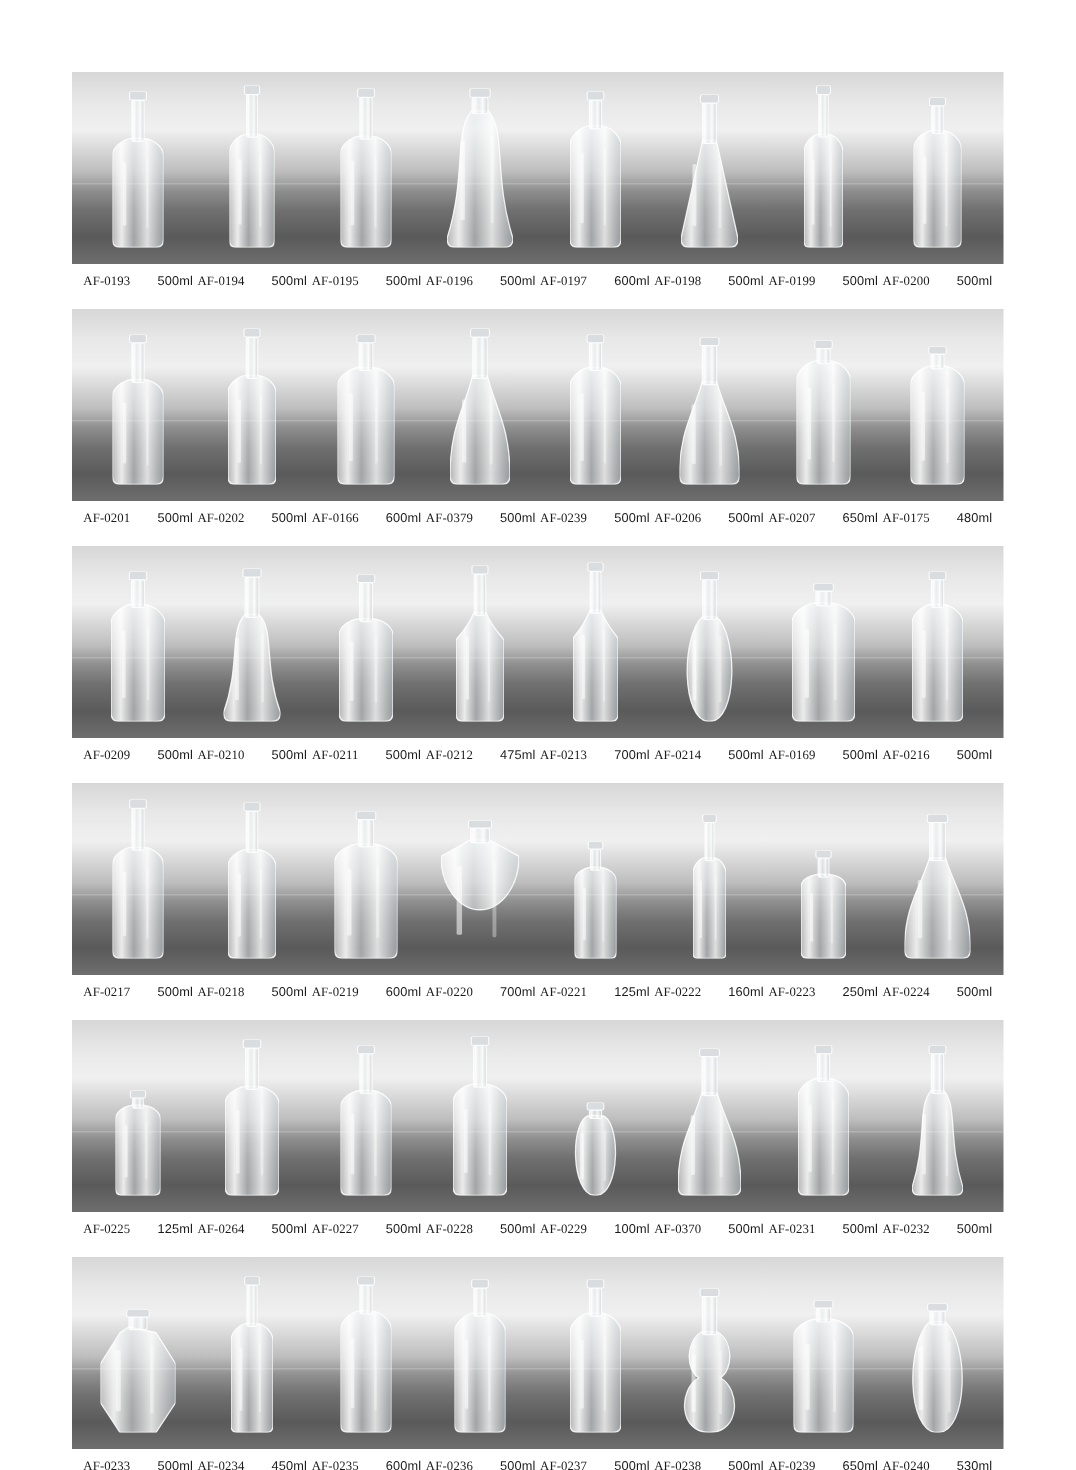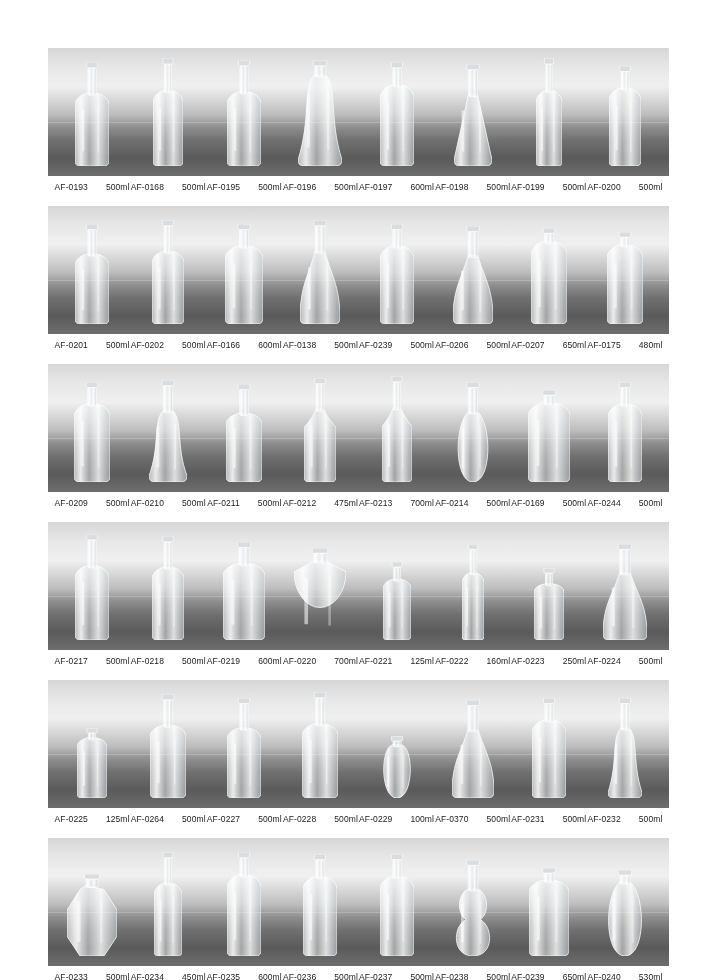--- a/index.html
+++ b/index.html
@@ -74,21 +74,21 @@
     box-sizing: border-box;
   }
   .label {
     flex: 1 1 0;
     text-align: center;
     font-size: 8.5px;
     color: #1a1a1a;
     letter-spacing: 0.1px;
     white-space: nowrap;
   }
-  .label .code { margin-right: 18px; }
+  .label .code { margin-right: 18px; font-family: Liberation Serif, serif; }
 </style>
 </head>
 <body>
 
 <div class="catalog" id="catalog">
     <div class="row">
       <div class="shelf">
         <div class="bottles">
           <div class="cell">
             <div class="bottle">
@@ -239,21 +239,21 @@
     <rect x="12.16" y="5.5" width="7.68" height="18.5" rx="1.5" fill="url(#gAF0200)" stroke="#ffffff" stroke-opacity="0.8" stroke-width="0.8"></rect>
     <rect x="10.66" y="0" width="10.68" height="5.5" rx="1.2" fill="#d9dde0" stroke="#ffffff" stroke-opacity="0.9" stroke-width="0.7"></rect>
     <rect x="6.4" y="39.16" width="2.24" height="45.239999999999995" rx="1" fill="#ffffff" opacity="0.55"></rect>
     <rect x="21.12" y="36.04" width="1.6" height="49.92" rx="1" fill="#ffffff" opacity="0.35"></rect>
   </svg></div>
           </div>
         </div>
       </div>
       <div class="labels">
         <div class="label"><span class="code">AF-0193</span><span class="cap">500ml</span></div>
-        <div class="label"><span class="code">AF-0168</span><span class="cap">500ml</span></div>
+        <div class="label"><span class="code">AF-0194</span><span class="cap">500ml</span></div>
         <div class="label"><span class="code">AF-0195</span><span class="cap">500ml</span></div>
         <div class="label"><span class="code">AF-0196</span><span class="cap">500ml</span></div>
         <div class="label"><span class="code">AF-0197</span><span class="cap">600ml</span></div>
         <div class="label"><span class="code">AF-0198</span><span class="cap">500ml</span></div>
         <div class="label"><span class="code">AF-0199</span><span class="cap">500ml</span></div>
         <div class="label"><span class="code">AF-0200</span><span class="cap">500ml</span></div>
       </div>
     </div>
     <div class="row">
       <div class="shelf">
@@ -409,21 +409,21 @@
     <rect x="7.200000000000001" y="30.2864" width="2.5200000000000005" height="45.8896" rx="1" fill="#ffffff" opacity="0.55"></rect>
     <rect x="23.759999999999998" y="27.1216" width="1.8" height="50.6368" rx="1" fill="#ffffff" opacity="0.35"></rect>
   </svg></div>
           </div>
         </div>
       </div>
       <div class="labels">
         <div class="label"><span class="code">AF-0201</span><span class="cap">500ml</span></div>
         <div class="label"><span class="code">AF-0202</span><span class="cap">500ml</span></div>
         <div class="label"><span class="code">AF-0166</span><span class="cap">600ml</span></div>
-        <div class="label"><span class="code">AF-0138</span><span class="cap">500ml</span></div>
+        <div class="label"><span class="code">AF-0379</span><span class="cap">500ml</span></div>
         <div class="label"><span class="code">AF-0239</span><span class="cap">500ml</span></div>
         <div class="label"><span class="code">AF-0206</span><span class="cap">500ml</span></div>
         <div class="label"><span class="code">AF-0207</span><span class="cap">650ml</span></div>
         <div class="label"><span class="code">AF-0175</span><span class="cap">480ml</span></div>
       </div>
     </div>
     <div class="row">
       <div class="shelf">
         <div class="bottles">
           <div class="cell">
@@ -581,21 +581,21 @@
         </div>
       </div>
       <div class="labels">
         <div class="label"><span class="code">AF-0209</span><span class="cap">500ml</span></div>
         <div class="label"><span class="code">AF-0210</span><span class="cap">500ml</span></div>
         <div class="label"><span class="code">AF-0211</span><span class="cap">500ml</span></div>
         <div class="label"><span class="code">AF-0212</span><span class="cap">475ml</span></div>
         <div class="label"><span class="code">AF-0213</span><span class="cap">700ml</span></div>
         <div class="label"><span class="code">AF-0214</span><span class="cap">500ml</span></div>
         <div class="label"><span class="code">AF-0169</span><span class="cap">500ml</span></div>
-        <div class="label"><span class="code">AF-0244</span><span class="cap">500ml</span></div>
+        <div class="label"><span class="code">AF-0216</span><span class="cap">500ml</span></div>
       </div>
     </div>
     <div class="row">
       <div class="shelf">
         <div class="bottles">
           <div class="cell">
             <div class="bottle">
   <svg width="34" height="106" viewBox="0 0 34 106" xmlns="http://www.w3.org/2000/svg">
     <defs>
       <linearGradient id="gAF0217" x1="0" y1="0" x2="1" y2="0">

